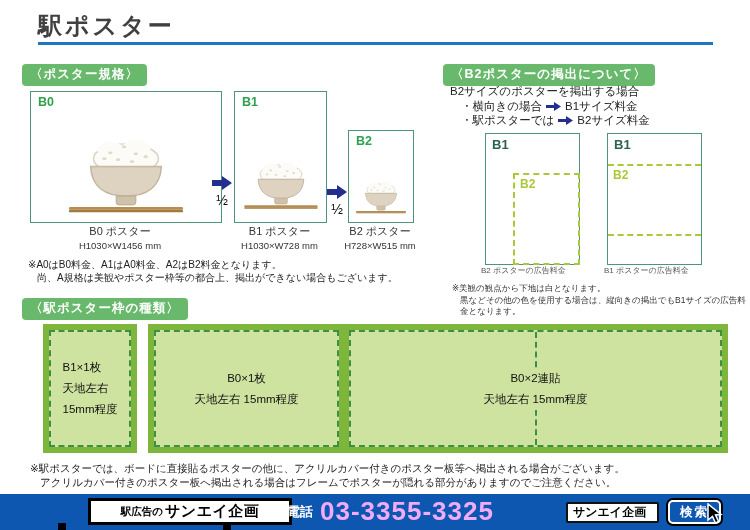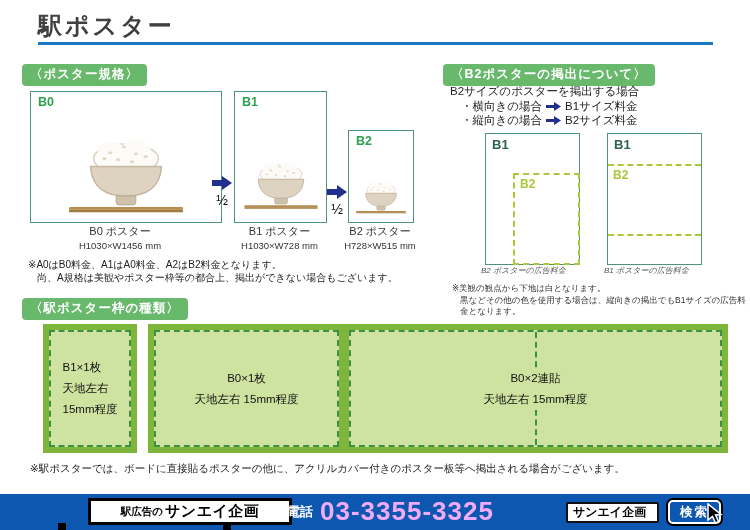--- a/index.html
+++ b/index.html
@@ -52,21 +52,21 @@
   .b2-rule1{left:461px;top:99px;}
   .b2-rule2{left:461px;top:113px;}
 
   .diag{border:1px solid #4e937c;background:#fff;}
   .diagA{left:485px;top:133px;width:93px;height:130px;}
   .diagB{left:607px;top:133px;width:93px;height:130px;}
   .diag-outer-label{position:absolute;left:6px;top:3px;color:#2d6152;font-weight:bold;font-size:13px;}
   .diagA-inner{position:absolute;left:27px;top:39px;right:-1px;bottom:-1px;border:2px dashed #a9c93b;}
   .diagB-band{position:absolute;left:0;right:0;top:30px;height:68px;border-top:2px dashed #a9c93b;border-bottom:2px dashed #a9c93b;}
   .diag-inner-label{position:absolute;left:5px;top:2px;color:#a9c93b;font-weight:bold;font-size:12px;}
-  .diag-cap{font-size:8px;color:#555;font-style:italic;}
+  .diag-cap{font-size:8px;color:#555;}
   .capA{left:481px;top:265px;}
   .capB{left:604px;top:265px;}
 
   .b2-note{left:452px;top:283px;font-size:8.5px;line-height:11.5px;color:#333;}
   .b2-note .indent{padding-left:8px;}
 
   
   .frame{background:#7eb53b;padding:6px;box-sizing:border-box;}
   .frame-inner{position:relative;width:100%;height:100%;box-sizing:border-box;border:2px dashed #3e8f46;
                background:#cfe3a0;display:flex;flex-direction:column;align-items:center;justify-content:center;}
@@ -185,21 +185,21 @@
   <div class="abs b2-intro">B2サイズのポスターを掲出する場合</div>
 
   <div class="abs b2-rule b2-rule1">
     <span>・横向きの場合</span>
     <svg width="15" height="9">
         <use href="#arrow-small" fill="#222f8e"></use>
       </svg>
     <span>B1サイズ料金</span>
   </div>
   <div class="abs b2-rule b2-rule2">
-    <span>・縦向きの場合</span>
+    <span>・駅ポスターでは</span>
     <svg width="15" height="9">
         <use href="#arrow-small" fill="#222f8e"></use>
       </svg>
     <span>B2サイズ料金</span>
   </div>
 
   <div class="abs diag diagA">
     <span class="diag-outer-label">B1</span>
     <div class="diagA-inner">
       <span class="diag-inner-label">B2</span>
@@ -242,20 +242,21 @@
   <div class="abs frame frame3">
     <div class="frame-inner">
       <div class="frame-divider"></div>
       <div class="frame-line">B0×2連貼</div>
       <div class="frame-line">天地左右 15mm程度</div>
     </div>
   </div>
 
   <div class="abs bottom-note">
     <div>※駅ポスターでは、ボードに直接貼るポスターの他に、アクリルカバー付きのポスター板等へ掲出される場合がございます。</div>
+    <div class="indent">アクリルカバー付きのポスター板へ掲出される場合はフレームでポスターが隠れる部分がありますのでご注意ください。</div>
   </div>
 
   <div class="abs footer-bar">
     <div class="abs sign-leg leg1"></div>
     <div class="abs sign-leg leg2"></div>
     <div class="abs signboard">
       <span class="company-prefix">駅広告の</span>
       <span class="company-name">サンエイ企画</span>
     </div>
     <div class="abs phone">

